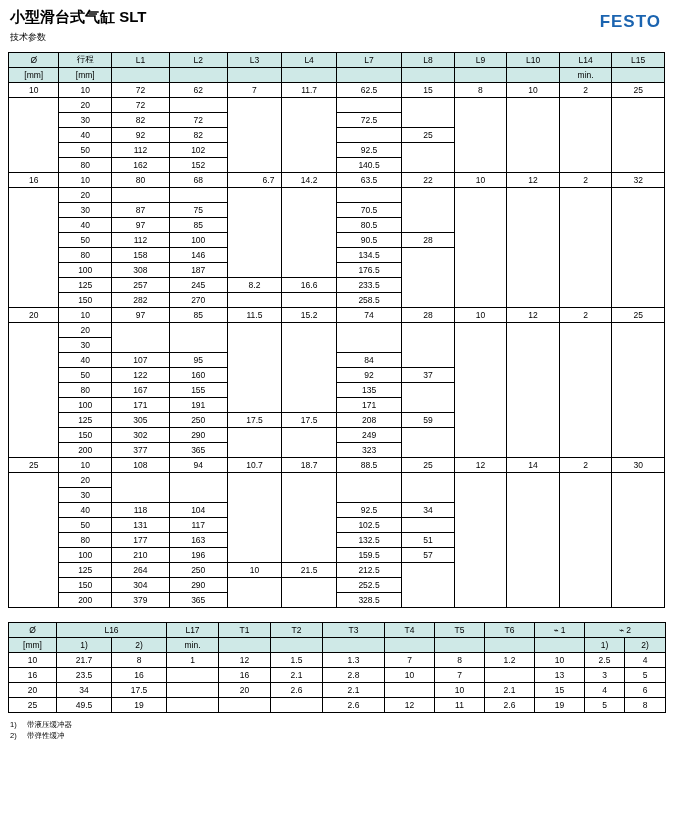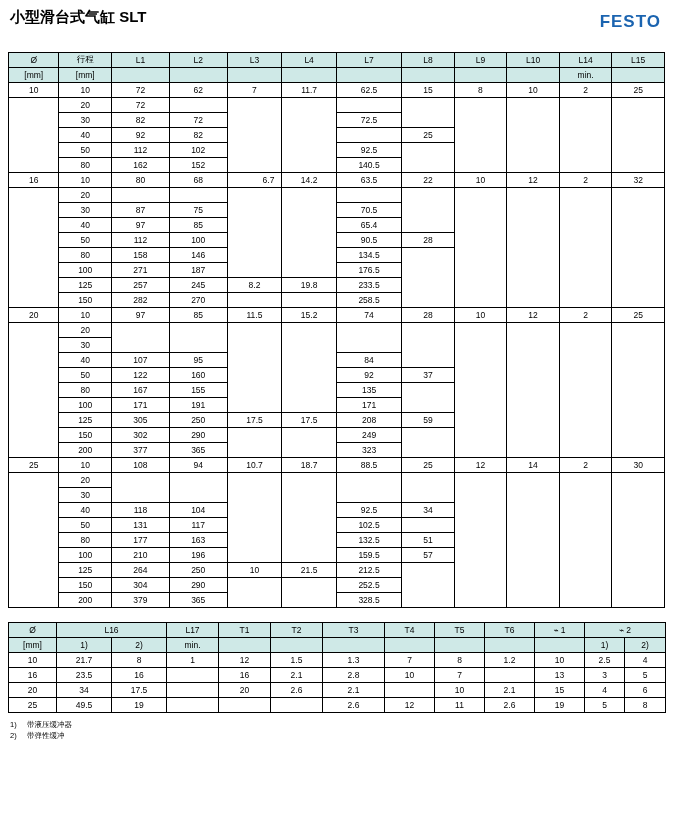--- a/index.html
+++ b/index.html
@@ -60,20 +60,21 @@
 </head>
 <body>
 
 <div class="page">
 
   <div class="header">
     <div class="title">
       <span>小型滑台式气缸</span>
       <span class="model">SLT</span>
     </div>
+    <div class="subtitle">技术参数</div>
     <div class="logo">FESTO</div>
   </div>
 
   <table class="dt" id="t1">
     <colgroup>
       <col style="width:48px">
         <col style="width:50px">
         <col style="width:55px">
         <col style="width:55px">
       <col style="width:52px">
@@ -242,21 +243,21 @@
           <td style="border-top: none; border-bottom: none;"></td>
           <td style="border-top: none; border-bottom: none;"></td>
         </tr>
         <tr>
           <td class="lcell" style="border-top: none; border-bottom: none;"></td>
           <td class="lcell">40</td>
           <td class="lcell">97</td>
           <td class="lcell">85</td>
           <td style="border-top: none; border-bottom: none;"></td>
           <td style="border-top: none; border-bottom: none;"></td>
-          <td>65.4</td>
+          <td>80.5</td>
           <td style="border-top: none; border-bottom: none;"></td>
           <td style="border-top: none; border-bottom: none;"></td>
           <td style="border-top: none; border-bottom: none;"></td>
           <td style="border-top: none; border-bottom: none;"></td>
           <td style="border-top: none; border-bottom: none;"></td>
         </tr>
         <tr>
           <td class="lcell" style="border-top: none; border-bottom: none;"></td>
           <td class="lcell">50</td>
           <td class="lcell">112</td>
@@ -280,38 +281,38 @@
           <td>134.5</td>
           <td style="border-top: none; border-bottom: none;"></td>
           <td style="border-top: none; border-bottom: none;"></td>
           <td style="border-top: none; border-bottom: none;"></td>
           <td style="border-top: none; border-bottom: none;"></td>
           <td style="border-top: none; border-bottom: none;"></td>
         </tr>
         <tr>
           <td class="lcell" style="border-top: none; border-bottom: none;"></td>
           <td class="lcell">100</td>
-          <td class="lcell">271</td>
+          <td class="lcell">308</td>
           <td class="lcell">187</td>
           <td style="border-top: none; border-bottom: none;"></td>
           <td style="border-top: none; border-bottom: none;"></td>
           <td>176.5</td>
           <td style="border-top: none; border-bottom: none;"></td>
           <td style="border-top: none; border-bottom: none;"></td>
           <td style="border-top: none; border-bottom: none;"></td>
           <td style="border-top: none; border-bottom: none;"></td>
           <td style="border-top: none; border-bottom: none;"></td>
         </tr>
         <tr>
           <td class="lcell" style="border-top: none; border-bottom: none;"></td>
           <td class="lcell">125</td>
           <td class="lcell">257</td>
           <td class="lcell">245</td>
           <td>8.2</td>
-          <td>19.8</td>
+          <td>16.6</td>
           <td>233.5</td>
           <td style="border-top: none; border-bottom: none;"></td>
           <td style="border-top: none; border-bottom: none;"></td>
           <td style="border-top: none; border-bottom: none;"></td>
           <td style="border-top: none; border-bottom: none;"></td>
           <td style="border-top: none; border-bottom: none;"></td>
         </tr>
         <tr>
           <td class="lcell" style="border-top: none; border-bottom: none;"></td>
           <td class="lcell">150</td>

